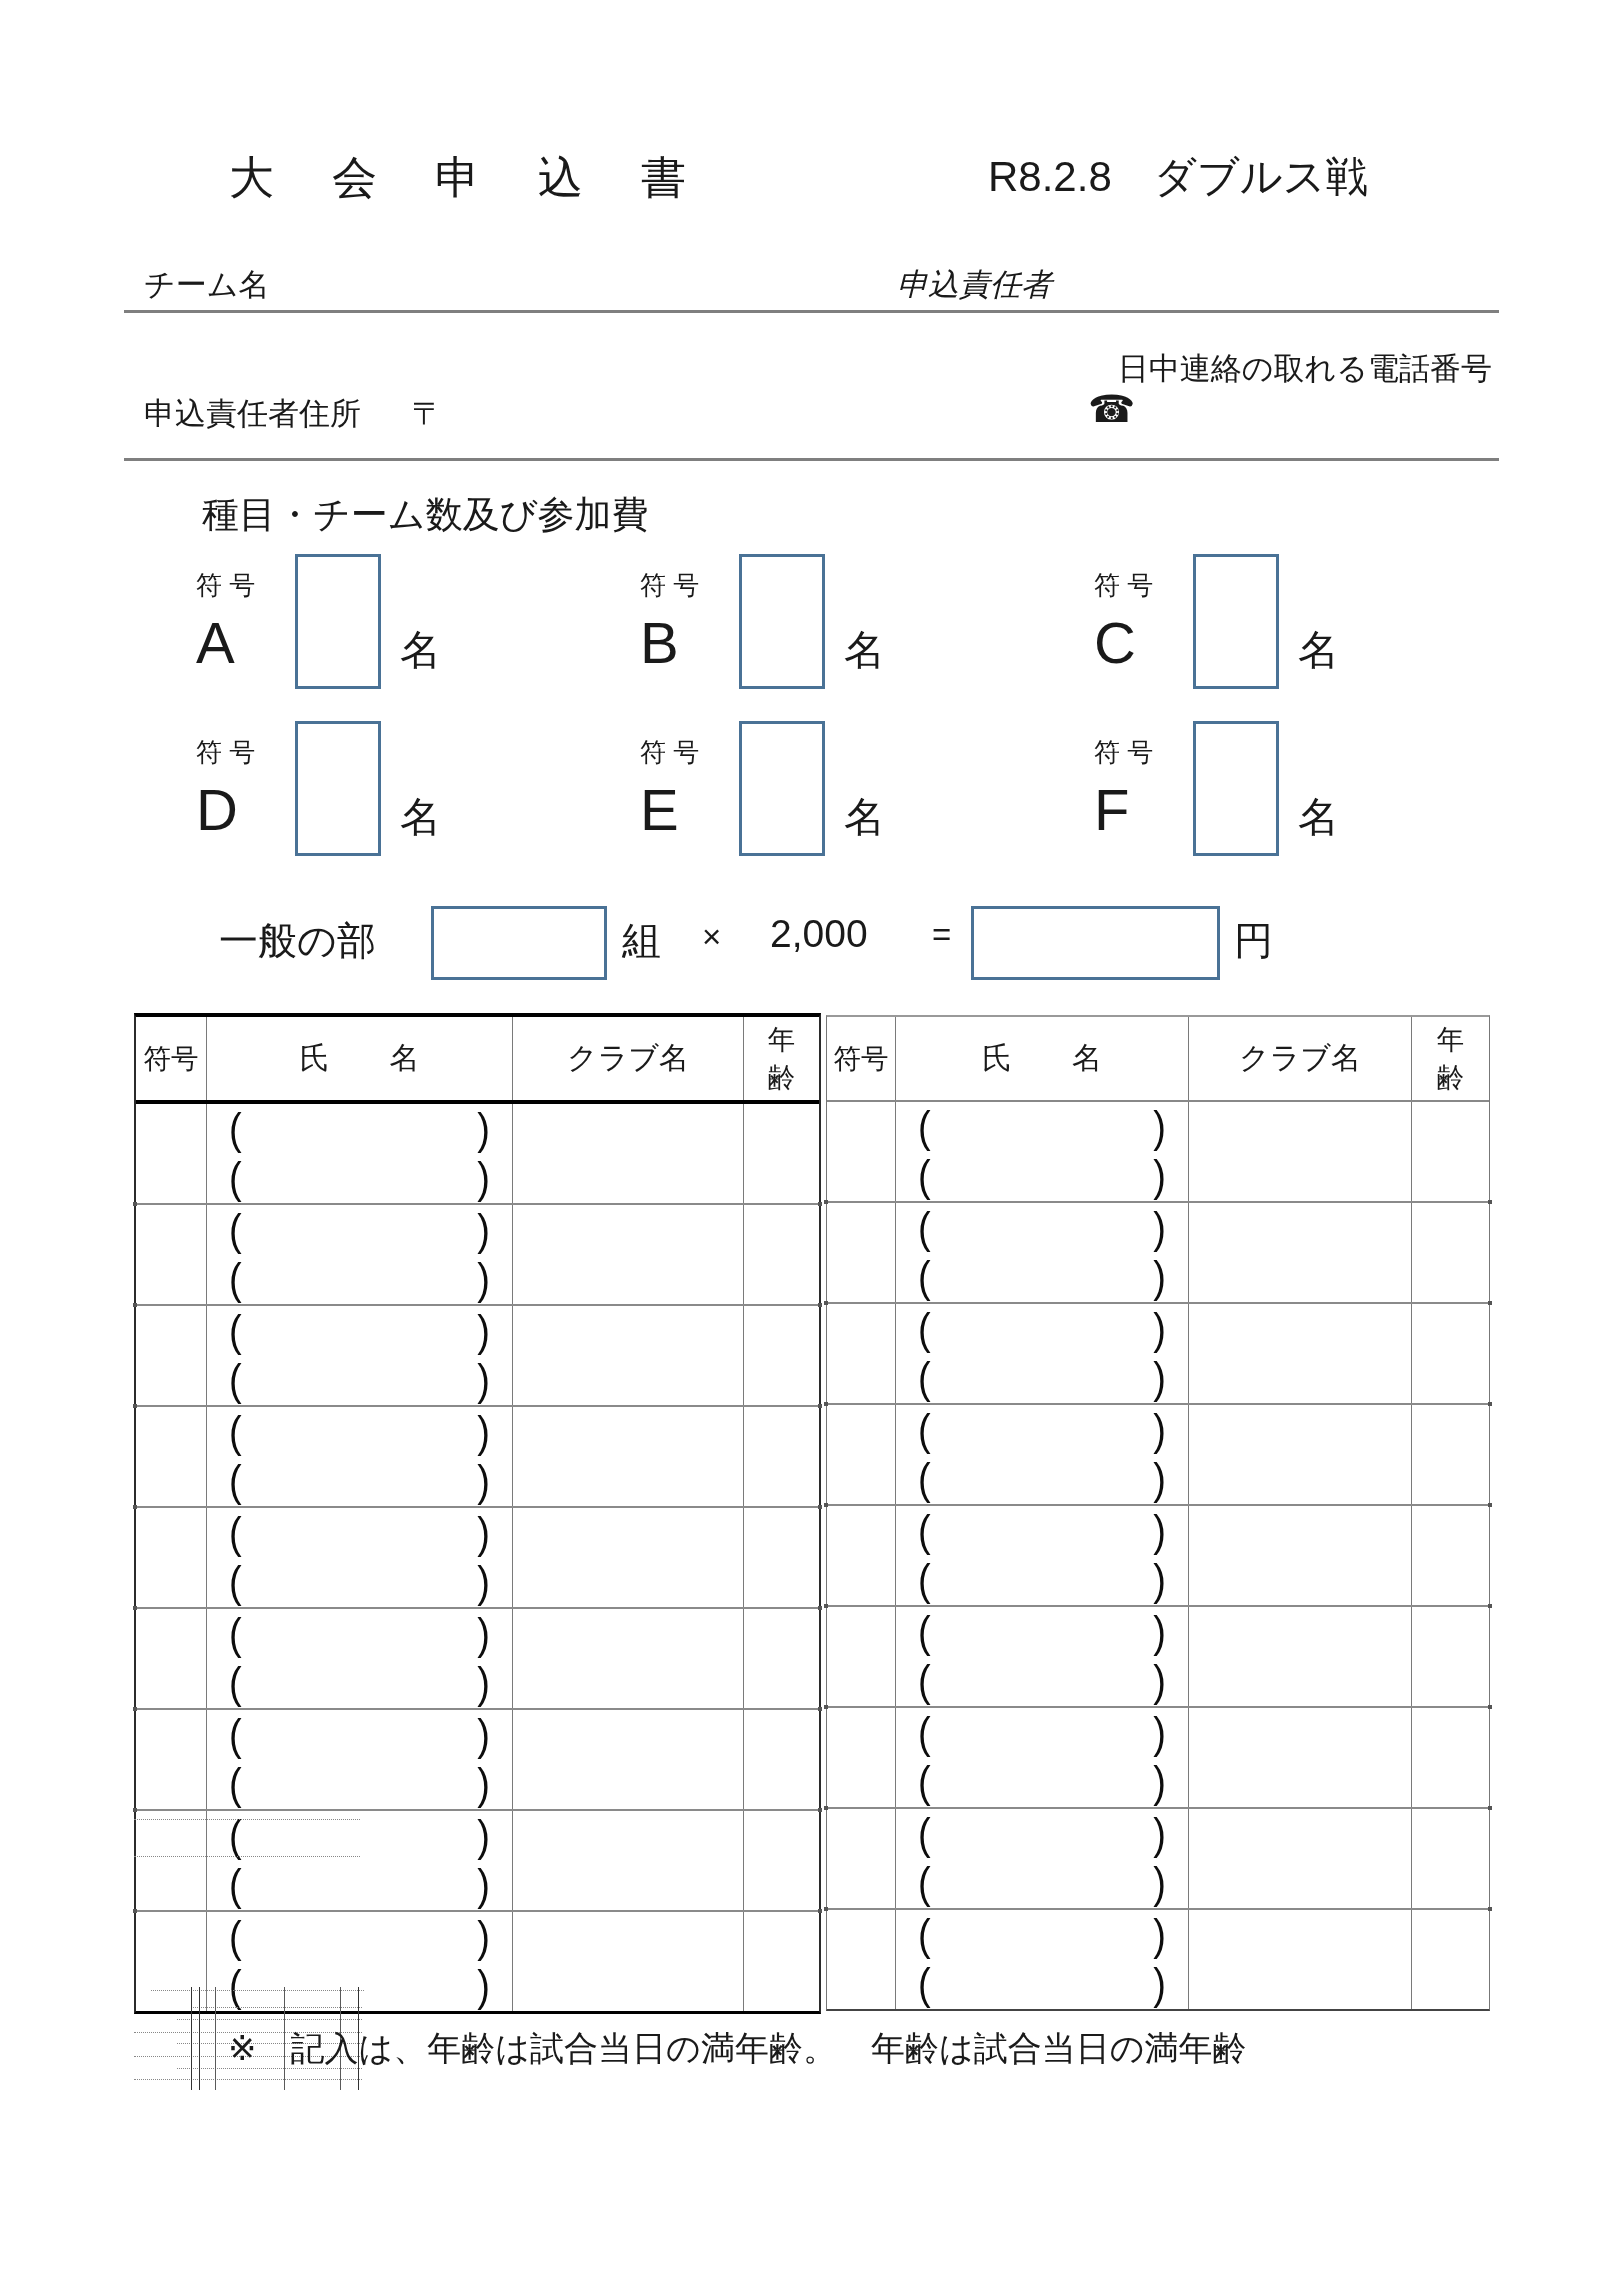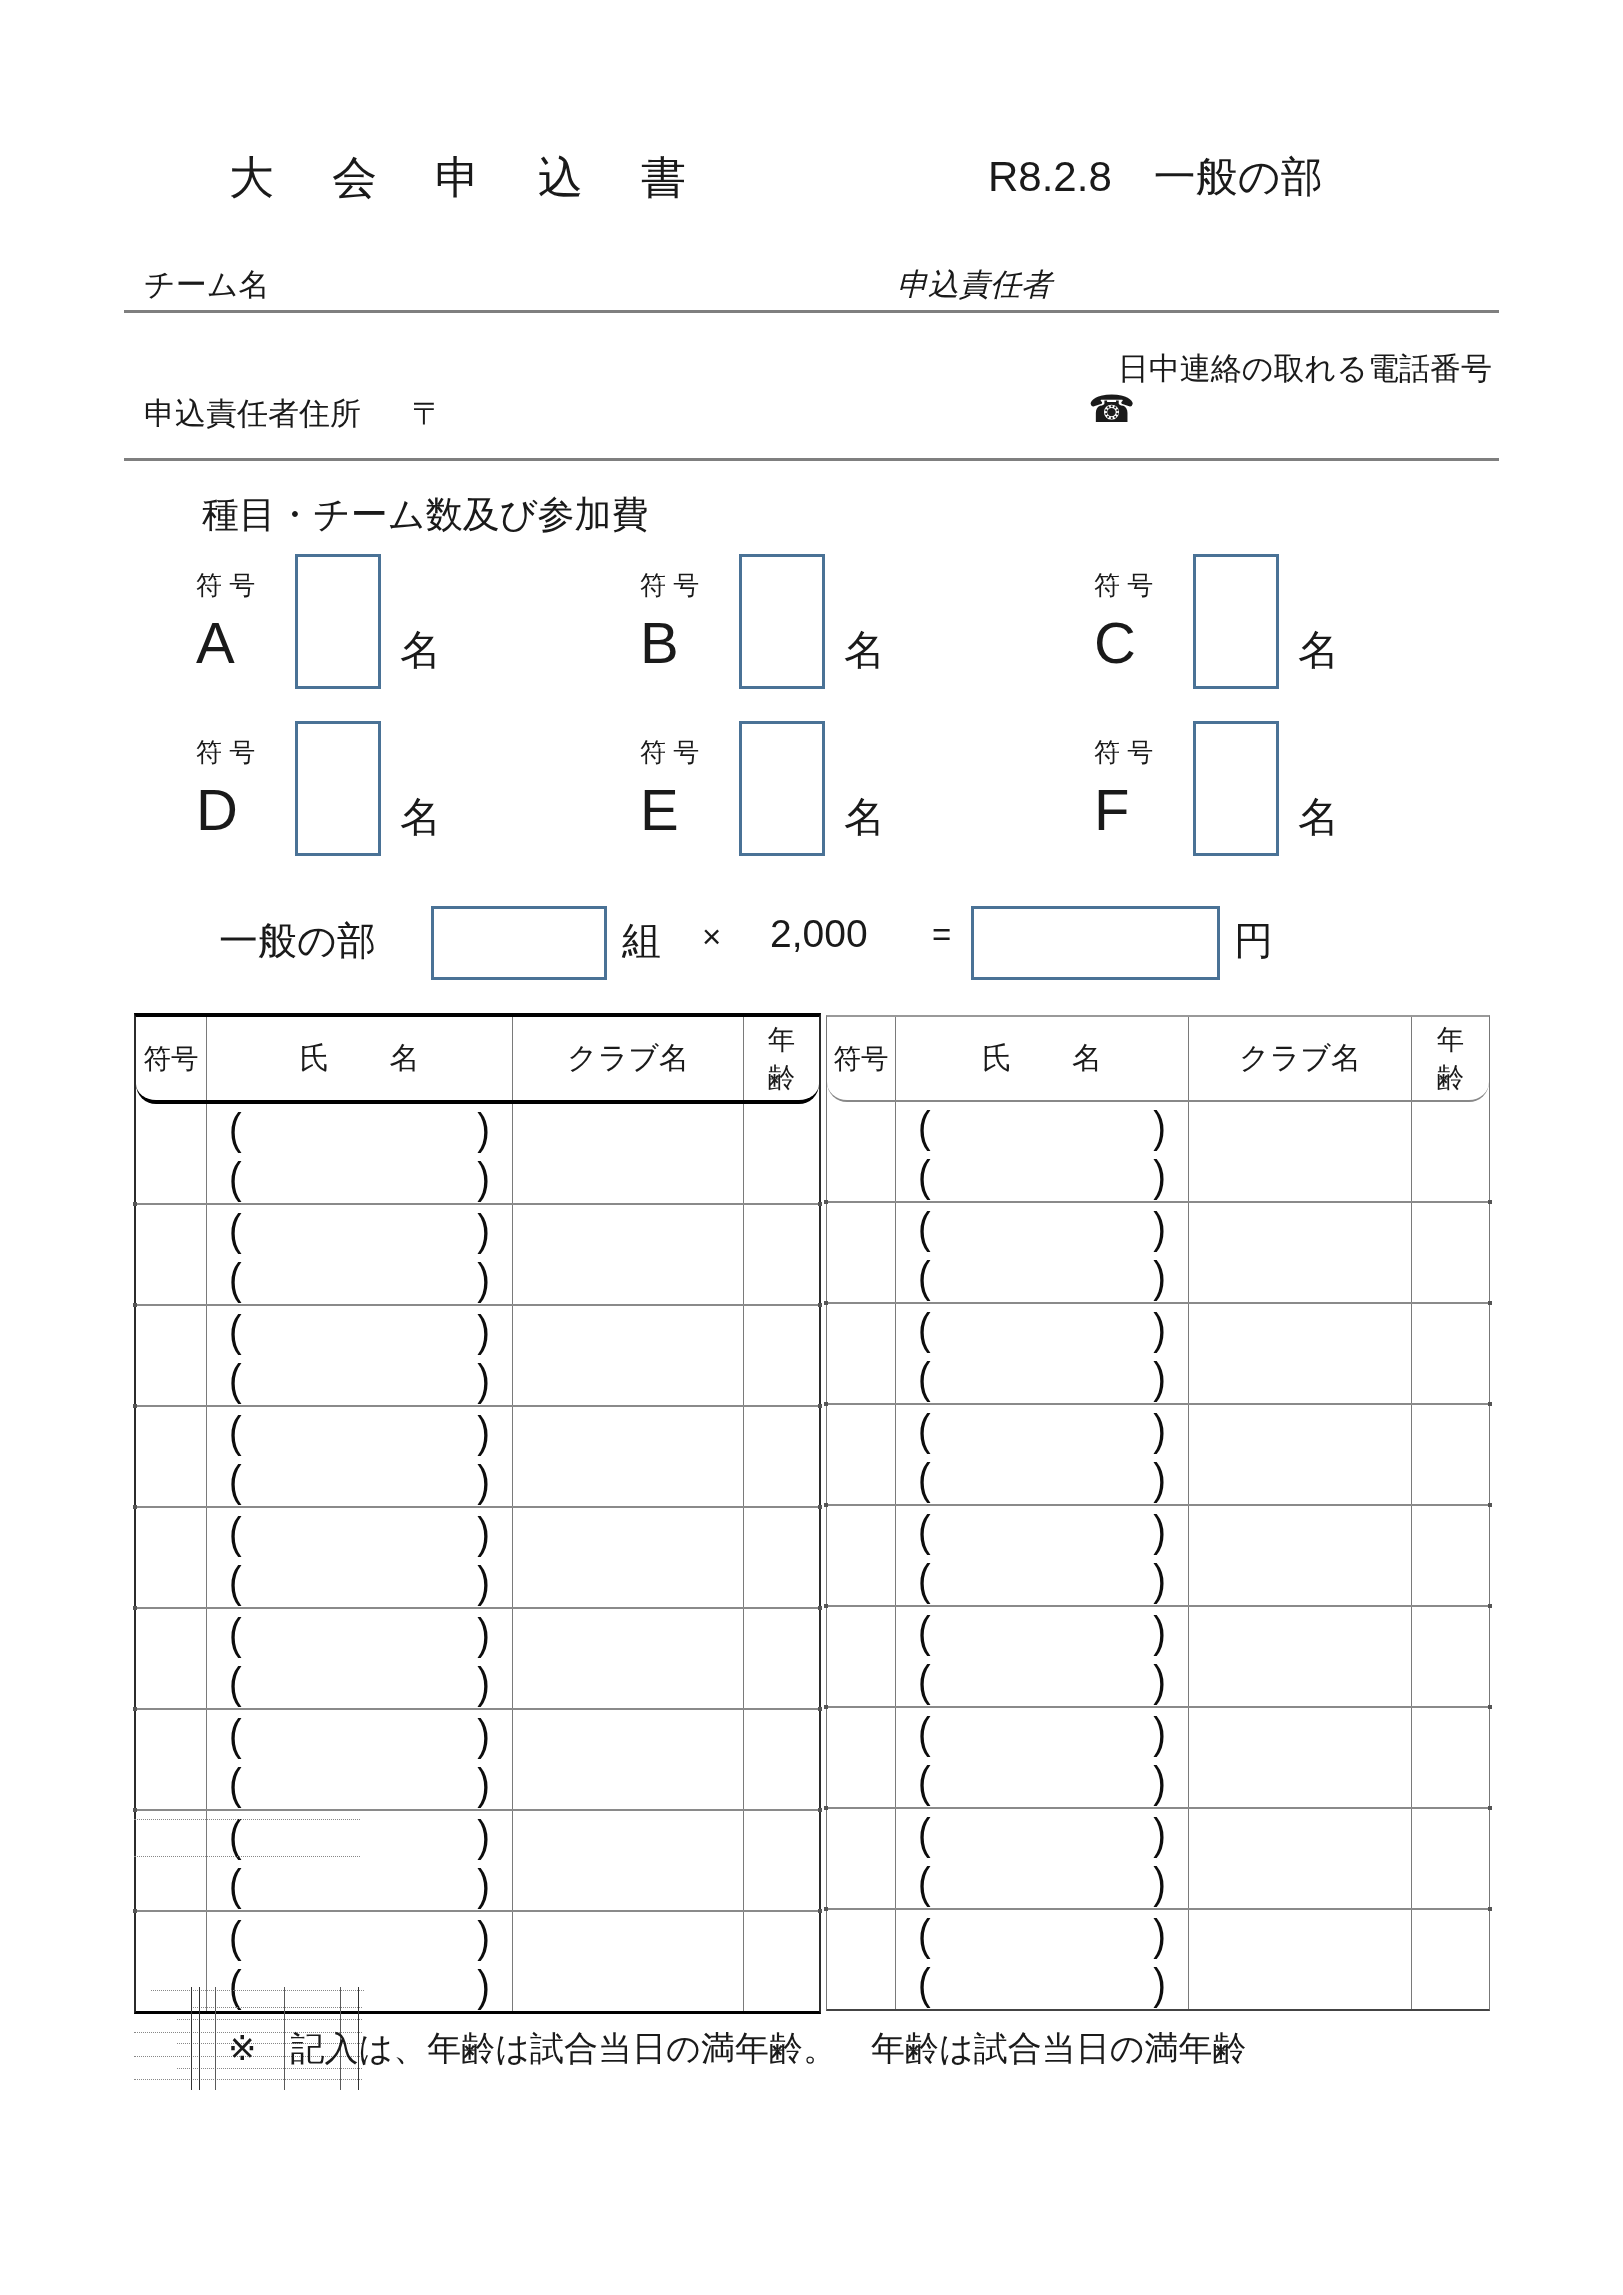--- a/index.html
+++ b/index.html
@@ -45,21 +45,21 @@
   .gen-box2{left:971px;top:906px;width:249px;height:74px;border:3.3px solid #4a7296;box-sizing:border-box;background:#fff;}
   .gen-currency{left:1234px;top:914px;font-size:39px;}
 
   
   .tbl{position:absolute;background:transparent;}
   .tbl-left{left:134px;top:1013px;--w1:71px;--w2:306px;--w3:231px;--w4:75px;
             border-left:2px solid #2b2b2b;border-right:2px solid #2b2b2b;
             border-top:4.6px solid #000;border-bottom:3.9px solid #000;}
   .tbl-right{left:826px;top:1015px;--w1:69px;--w2:293px;--w3:223px;--w4:77px;
             border:1.3px solid #777;border-top:2px solid #999;border-bottom:2.6px solid #444;}
-  .t-head{display:flex;height:83px;border-radius:20px;}
+  .t-head{display:flex;height:83px;}
   .tbl-left .t-head{border-bottom:4.6px solid #000;}
   .tbl-right .t-head{border-bottom:2px solid #888;}
   .t-cell{box-sizing:border-box;}
   .c1{width:var(--w1);} .c2{width:var(--w2);} .c3{width:var(--w3);} .c4{width:var(--w4);}
   .t-cell:not(:last-child){border-right:1.3px solid #7a7a7a;}
   .th{display:flex;align-items:center;justify-content:center;font-size:30px;white-space:pre;}
   .th.c1{font-size:27.5px;}
   .age-th{flex-direction:column;font-size:27.5px;line-height:1.35;}
   .t-row{display:flex;height:99px;position:relative;}
   .t-body .t-row + .t-row{border-top:2px solid #8a8a8a;}
@@ -77,21 +77,21 @@
   
   .ghost-h{position:absolute;height:0;border-top:1.3px dotted #888;}
   .ghost-v{position:absolute;width:1.3px;background:#5a5a5a;}
 </style>
 </head>
 <body>
 
 <div class="sheet">
 
   <div class="abs title-left">大　会　申　込　書</div>
-  <div class="abs title-right">R8.2.8　一般の部</div>
+  <div class="abs title-right">R8.2.8　ダブルス戦</div>
 
   <div class="abs lbl team-label">チーム名</div>
   <div class="abs lbl manager-label">申込責任者</div>
   <div class="abs field" style="left:288px;top:259px;width:517px;height:49px;"></div>
   <div class="abs field" style="left:1087px;top:259px;width:406px;height:49px;"></div>
   <div class="abs rule rule-top"></div>
   <div class="abs phone-note">日中連絡の取れる電話番号</div>
   <div class="abs lbl address-label">申込責任者住所</div>
   <div class="abs postal-mark">〒</div>
   <div class="abs field" style="left:458px;top:386px;width:589px;height:65px;"></div>

